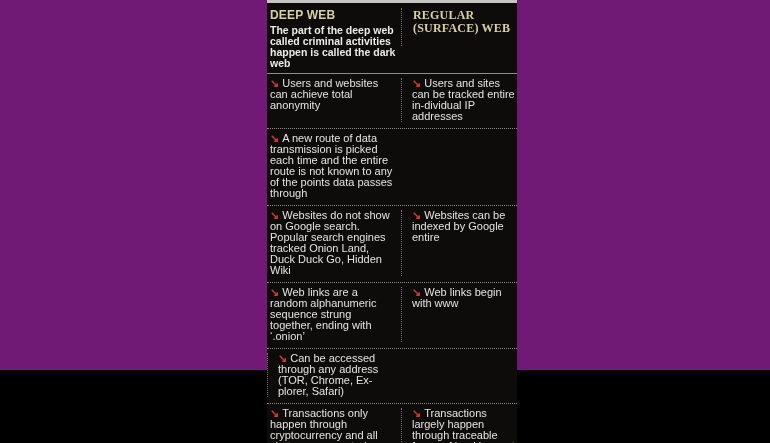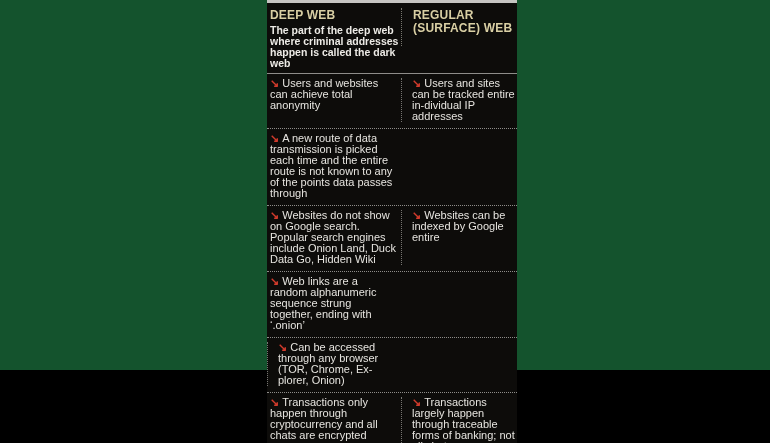--- a/index.html
+++ b/index.html
@@ -2,42 +2,42 @@
 <html><head>
 <meta charset="utf-8">
 <style>
   html, body {
     margin: 0; padding: 0;
     width: 770px; height: 443px;
     background: #000000;
     overflow: hidden;
     font-family: "Liberation Sans", sans-serif;
   }
-  .page { position: relative; width: 770px; height: 370px; background: #14532d; }
+  .page { position: relative; width: 770px; height: 370px; background: #701a75; }
   .strip {
     position: absolute; left: 267px; top: 0;
     width: 250px; height: 443px;
     background: #0d0c0a;
     display: flex; flex-direction: column;
   }
   .rule { height: 3px; background: #c6c5c2; flex: none; }
 
   .header-row {
     position: relative;
     display: grid; grid-template-columns: 134px 1fr;
     padding: 6px 0 4px 0;
     border-bottom: 1px solid #8e8d8a;
     flex: none;
   }
   .header-row::before {
     content: ""; position: absolute; left: 134px; top: 5px; height: 38px;
     border-left: 1px dotted #79786f;
   }
   .hcell.left { padding-left: 3px; }
-  .hcell.right { padding-left: 12px; padding-right: 2px; }
+  .hcell.right { padding-left: 12px; padding-right: 2px; font-family: Liberation Serif, serif; }
   .col-title {
     font-weight: bold; font-size: 12px; line-height: 13px;
     color: #d9cfa4; letter-spacing: 0.2px;
   }
   .col-sub {
     font-weight: bold; font-size: 10.5px; line-height: 11px;
     color: #eceae5; margin-top: 3px; width: 148px;
   }
 
   .rows { display: flex; flex-direction: column; flex: none; }
@@ -61,21 +61,21 @@
 <body>
 
 <div class="page">
   <div class="strip">
 
     <div class="rule top"></div>
 
     <div class="header-row">
       <div class="hcell left">
         <div class="col-title">DEEP WEB</div>
-        <div class="col-sub">The part of the deep web where criminal addresses happen is called the dark web</div>
+        <div class="col-sub">The part of the deep web called criminal activities happen is called the dark web</div>
       </div>
       <div class="hcell right">
         <div class="col-title">REGULAR (SURFACE) WEB</div>
       </div>
     </div>
 
     <div class="rows" id="rows">
         <div class="row">
           <div class="cell left">
             <p class="bullet"><span class="arrow">↘</span><span>Users and websites can achieve total anonymity</span></p>
@@ -84,34 +84,37 @@
             <p class="bullet"><span class="arrow">↘</span><span>Users and sites can be tracked entire in-dividual IP addresses</span></p>
           </div>
         </div>
         <div class="row">
           <div class="cell left">
             <p class="bullet"><span class="arrow">↘</span><span>A new route of data transmission is picked each time and the entire route is not known to any of the points data passes through</span></p>
           </div>
         </div>
         <div class="row">
           <div class="cell left">
-            <p class="bullet"><span class="arrow">↘</span><span>Websites do not show on Google search. Popular search engines include Onion Land, Duck Data Go, Hidden Wiki</span></p>
+            <p class="bullet"><span class="arrow">↘</span><span>Websites do not show on Google search. Popular search engines tracked Onion Land, Duck Duck Go, Hidden Wiki</span></p>
           </div>
           <div class="cell right">
             <p class="bullet"><span class="arrow">↘</span><span>Websites can be indexed by Google entire</span></p>
           </div>
         </div>
         <div class="row">
           <div class="cell left">
             <p class="bullet"><span class="arrow">↘</span><span>Web links are a random alphanumeric sequence strung together, ending with ‘.onion’</span></p>
           </div>
+          <div class="cell right">
+            <p class="bullet"><span class="arrow">↘</span><span>Web links begin with www</span></p>
+          </div>
         </div>
         <div class="row">
           <div class="cell right">
-            <p class="bullet"><span class="arrow">↘</span><span>Can be accessed through any browser (TOR, Chrome, Ex-plorer, Onion)</span></p>
+            <p class="bullet"><span class="arrow">↘</span><span>Can be accessed through any address (TOR, Chrome, Ex-plorer, Safari)</span></p>
           </div>
         </div>
         <div class="row">
           <div class="cell left">
             <p class="bullet"><span class="arrow">↘</span><span>Transactions only happen through cryptocurrency and all chats are encrypted</span></p>
           </div>
           <div class="cell right">
             <p class="bullet"><span class="arrow">↘</span><span>Transactions largely happen through traceable forms of banking; not all chats are encrypted</span></p>
           </div>
         </div>

